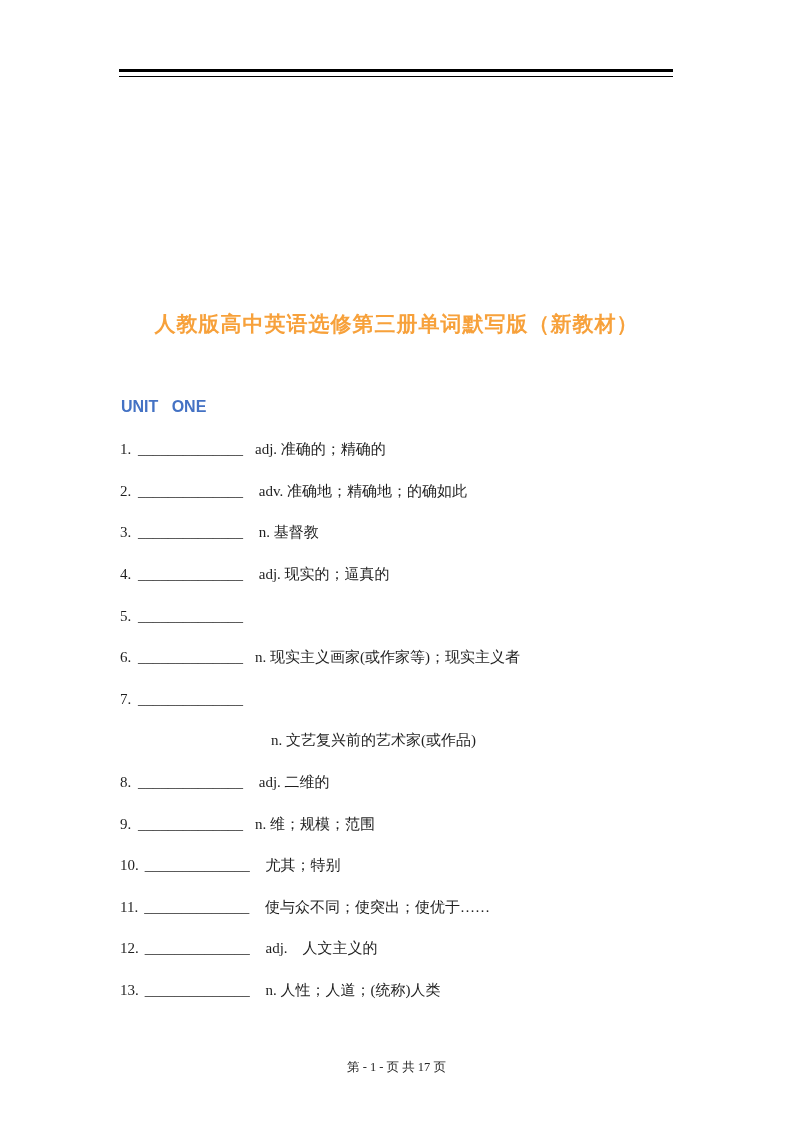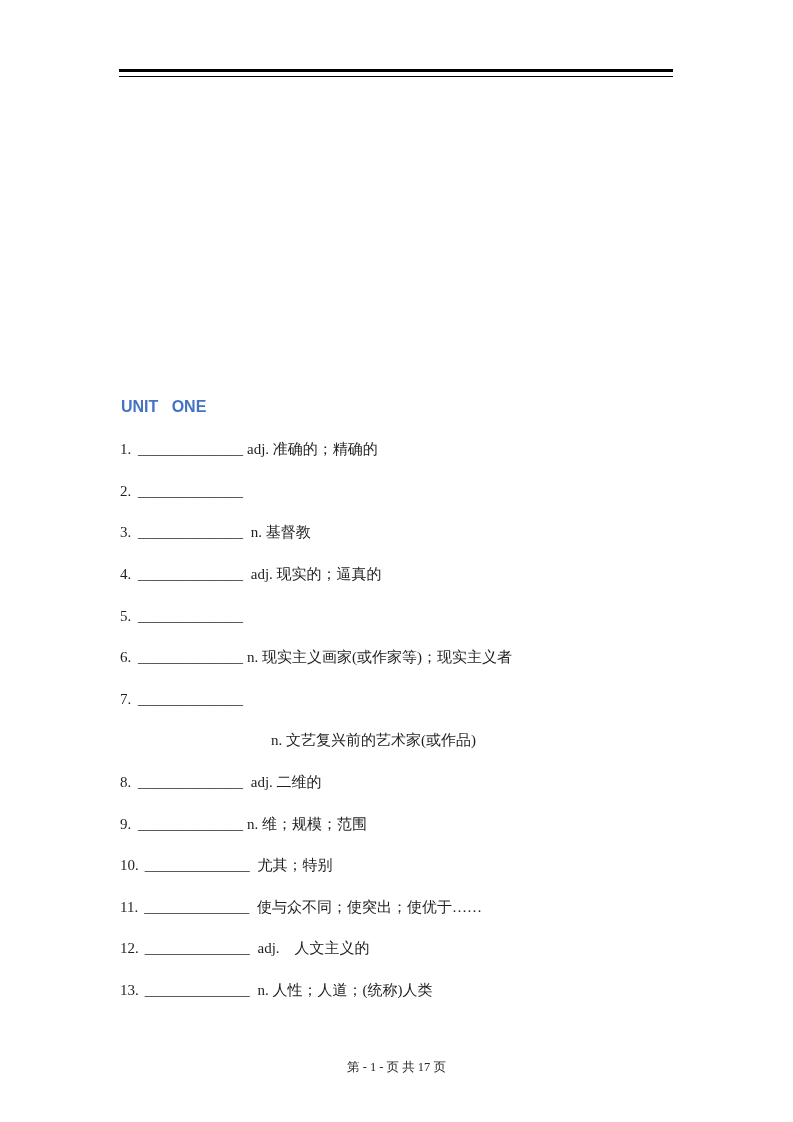--- a/index.html
+++ b/index.html
@@ -33,51 +33,53 @@
   .list{
     position:absolute;top:429px;left:120px;width:600px;
   }
   .row{
     height:41.6px;
     display:flex;align-items:center;
     font-size:15px;
   }
   .num{margin-right:6px;min-width:12px;}
   .blank{white-space:pre;text-align:right;}
-  .def{margin-left:4px;white-space:pre-wrap;}
+  .def{margin-left:12px;white-space:pre-wrap;}
   .row.cont{padding-left:143px;}
   .row.cont .def{margin-left:8px;}
   .footer{
     position:absolute;top:1059px;left:0;width:100%;
     text-align:center;
     font-size:12.5px;color:#262626;
     white-space:pre;
   }
 </style>
 </head>
 <body>
 
 <div class="page">
 
   <div class="rule"></div>
 
+  <div class="title" style="color: rgb(247, 161, 59);">人教版高中英语选修第三册单词默写版（新教材）</div>
 
   <div class="unit" style="color: rgb(68, 114, 196);">UNIT   ONE</div>
 
   <div class="list">
 
     <div class="row">
       <span class="num">1.</span>
       <span class="blank">______________</span>
       <span class="def">adj. 准确的；精确的</span>
     </div>
 
     <div class="row">
       <span class="num">2.</span>
       <span class="blank">______________</span>
+      <span class="def"> adv. 准确地；精确地；的确如此</span>
     </div>
 
     <div class="row">
       <span class="num">3.</span>
       <span class="blank">______________</span>
       <span class="def"> n. 基督教</span>
     </div>
 
     <div class="row">
       <span class="num">4.</span>

